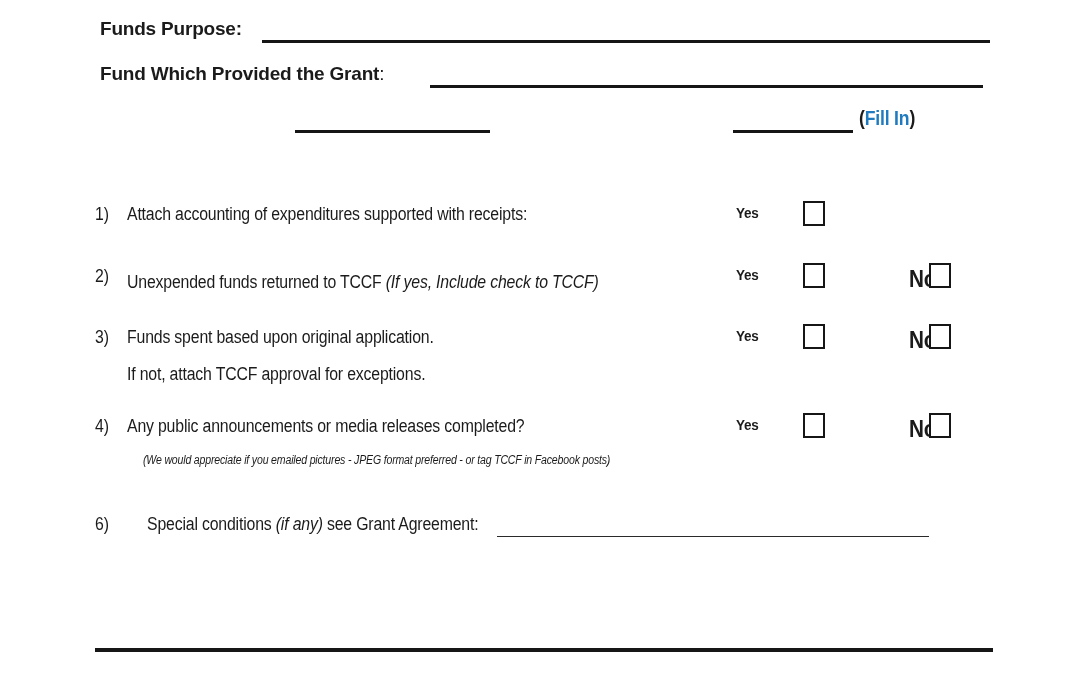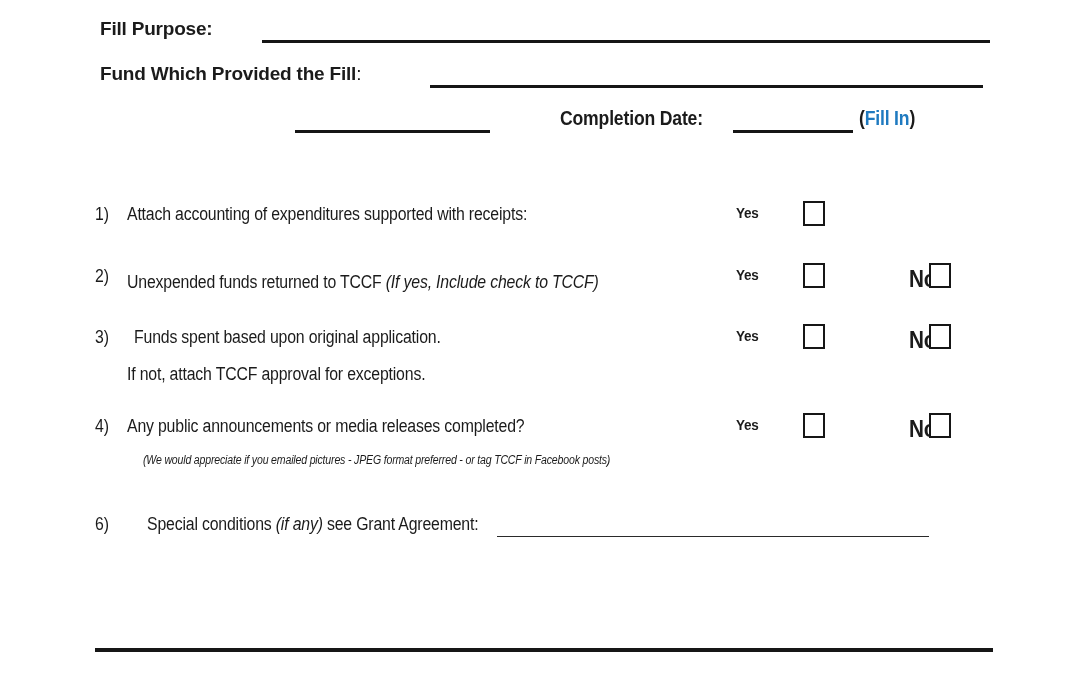--- a/index.html
+++ b/index.html
@@ -54,33 +54,30 @@
   .note { font-size: 12px; font-style: italic; }
   .blue { color: #1F7AC0; }
   .summary-bold { font-size: 19px; font-weight: 700; letter-spacing: -0.3px; }
   .summary-ital { font-size: 19px; font-weight: 400; font-style: italic; }
 </style>
 </head>
 <body>
 
 <div class="page">
 
-  <div class="abs hdr-label" style="left:100px; top:18px;">Fill Purpose:</div>
+  <div class="abs hdr-label" style="left:100px; top:18px;">Funds Purpose:</div>
   <div class="fill-line" style="left:262px; width:728px; top:40px;"></div>
 
   <div class="abs" style="left:100px; top:63px;">
-    <span class="hdr-label">Fund Which Provided the Fill</span><span style="font-size:19px;">:</span>
+    <span class="hdr-label">Fund Which Provided the Grant</span><span style="font-size:19px;">:</span>
   </div>
   <div class="fill-line" style="left:430px; width:553px; top:85px;"></div>
 
   <div class="fill-line" style="left:295px; width:195px; top:130px;"></div>
 
-  <div class="abs" style="left:560px; top:107px;">
-    <span class="cond hdr-label-cond">Completion Date:</span>
-  </div>
   <div class="fill-line" style="left:733px; width:120px; top:130px;"></div>
 
   <div class="abs" style="left:859px; top:107px;">
     <span class="cond hdr-label-cond"><span>(</span><span class="blue">Fill In</span><span>)</span></span>
   </div>
 
   <div>
     <div class="q-num abs" style="top:204px;">
       <span class="cond">1)</span>
     </div>
@@ -107,21 +104,21 @@
     <div class="q-no abs" style="top:266px;">
       <span class="cond2">No</span>
     </div>
     <span class="checkbox cb2" style="top:263px;"></span>
   </div>
 
   <div>
     <div class="q-num abs" style="top:327px;">
       <span class="cond">3)</span>
     </div>
-    <div class="q-text abs" style="top:327px;margin-left:7px;">
+    <div class="q-text abs" style="top:327px;">
       <span class="cond">Funds spent based upon original application.</span>
     </div>
     <div class="q-text abs" style="top:364px;">
       <span class="cond">If not, attach TCCF approval for exceptions.</span>
     </div>
     <div class="q-yes abs" style="top:327px;">
       <span class="cond2">Yes</span>
     </div>
     <span class="checkbox cb1" style="top:324px;"></span>
     <div class="q-no abs" style="top:327px;">

